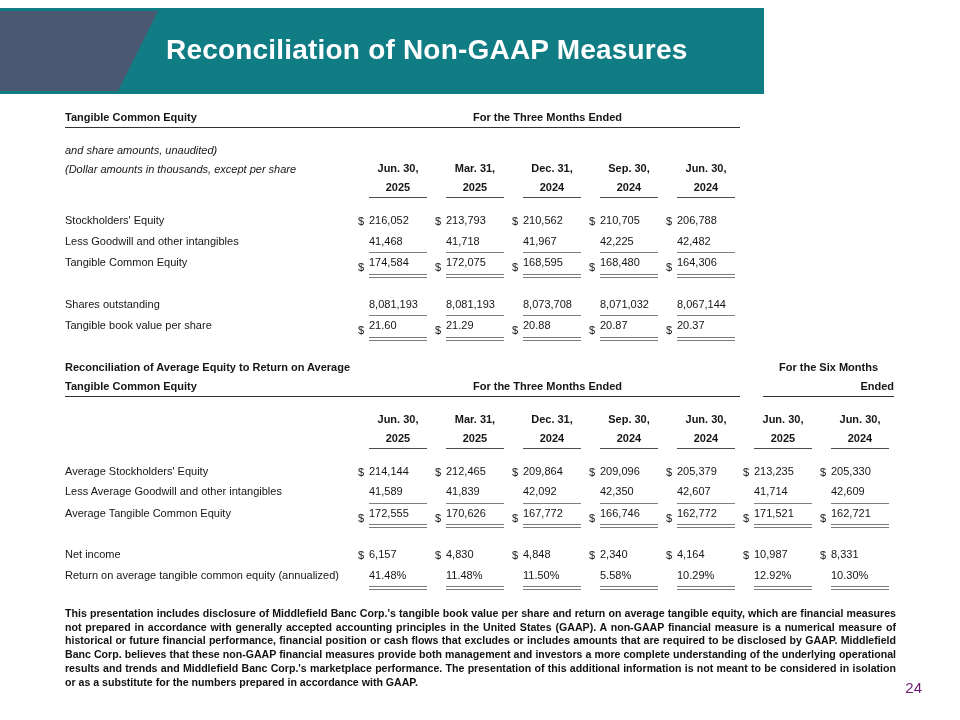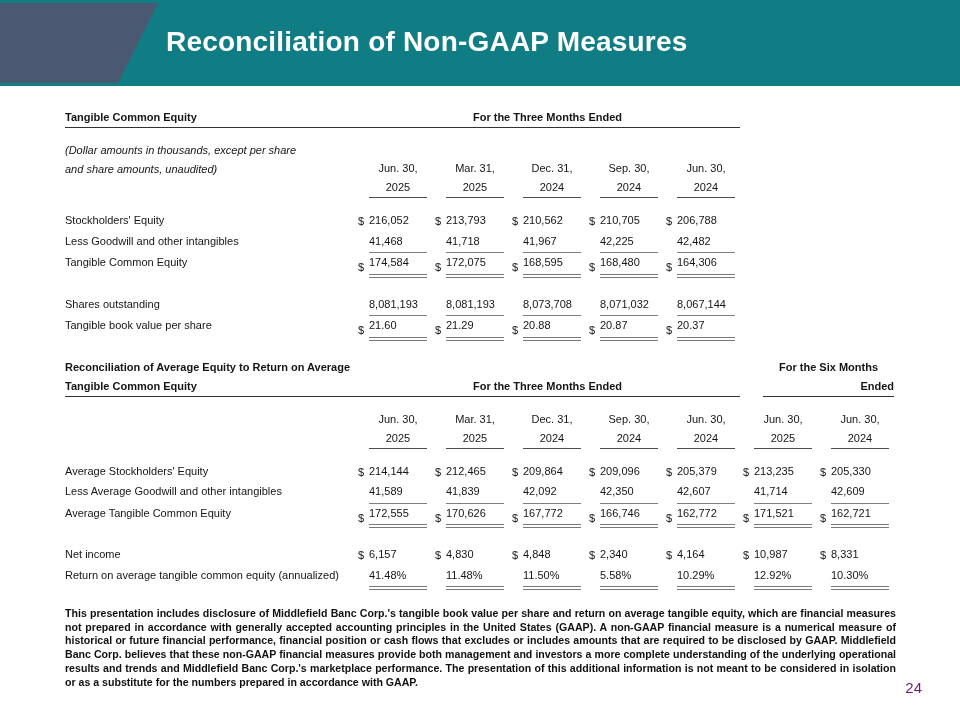--- a/index.html
+++ b/index.html
@@ -1,21 +1,21 @@
 <!DOCTYPE html>
 <html><head>
 <meta charset="utf-8">
 <style>
   html,body{margin:0;padding:0;background:#e8e8e8;}
   .slide{
     position:relative;width:960px;height:720px;margin:0 auto;background:#ffffff;
     font-family:"Liberation Sans",sans-serif;color:#151515;overflow:hidden;
   }
   
-  .header{position:absolute;top:0;left:0;width:960px;height:86px;background:var(--teal,#107C84);}
+  .header{position:absolute;top:8px;left:0;width:764px;height:86px;background:var(--teal,#107C84);}
   .ribbon{position:absolute;top:0;left:0;width:180px;height:86px;background:var(--navy,#4A5872);
     clip-path:polygon(0 3px,158px 3px,118px 83px,0 83px);}
   .title{position:absolute;left:166px;top:0;height:84px;display:flex;align-items:center;
     font-size:28px;font-weight:bold;color:#ffffff;letter-spacing:.2px;}
   
   .content{position:absolute;left:65px;top:108px;width:831px;font-size:11px;line-height:19px;}
   .b{font-weight:bold;}
   .it{font-style:italic;}
   .rule{border-bottom:1.5px solid #333;}
   
@@ -25,21 +25,21 @@
   .center{text-align:center;}
   .ended-wrap{margin-left:23px;text-align:center;}
   .ended-rule{margin-left:23px;border-bottom:1.5px solid #333;text-align:right;}
   
   .t1c{display:grid;grid-template-columns:290px repeat(5,77px);}
   .t2c{display:grid;grid-template-columns:290px repeat(7,77px);}
   
   .datesrow{margin-top:13px;}
   .datesrow .notecell{display:flex;flex-direction:column;justify-content:flex-start;}
   .datecell{display:flex;flex-direction:column;align-items:flex-end;justify-content:flex-end;
-    padding-right:5px;font-weight:normal;}
+    padding-right:5px;font-weight:bold;}
   .dspan{width:58px;text-align:center;}
   .yspan{width:58px;text-align:center;border-bottom:1.5px solid #4d4d4d;}
   .h3{min-height:57px;}
   .h2{min-height:38px;}
   
   .rows{margin-top:13px;}
   .trow{line-height:19.5px;}
   .vc{display:flex;justify-content:space-between;align-items:flex-end;padding:0 5px 0 3px;}
   .num{width:58px;text-align:left;padding-bottom:1px;}
   .u-s .num{border-bottom:1px solid #7f7f7f;}
@@ -66,22 +66,22 @@
 
   <div class="content">
 
     <div>
       <div class="hrow-t1">
         <div class="b rule">Tangible Common Equity</div>
         <div class="b rule center">For the Three Months Ended</div>
       </div>
       <div class="datesrow t1c h3">
         <div class="notecell it">
+          <span>and share amounts, unaudited)</span>
           <span>(Dollar amounts in thousands, except per share</span>
-          <span>and share amounts, unaudited)</span>
         </div>
       <div class="datecell">
             <span class="dspan">Jun. 30,</span>
             <span class="dspan yspan">2025</span>
           </div>
           <div class="datecell">
             <span class="dspan">Mar. 31,</span>
             <span class="dspan yspan">2025</span>
           </div>
           <div class="datecell">

